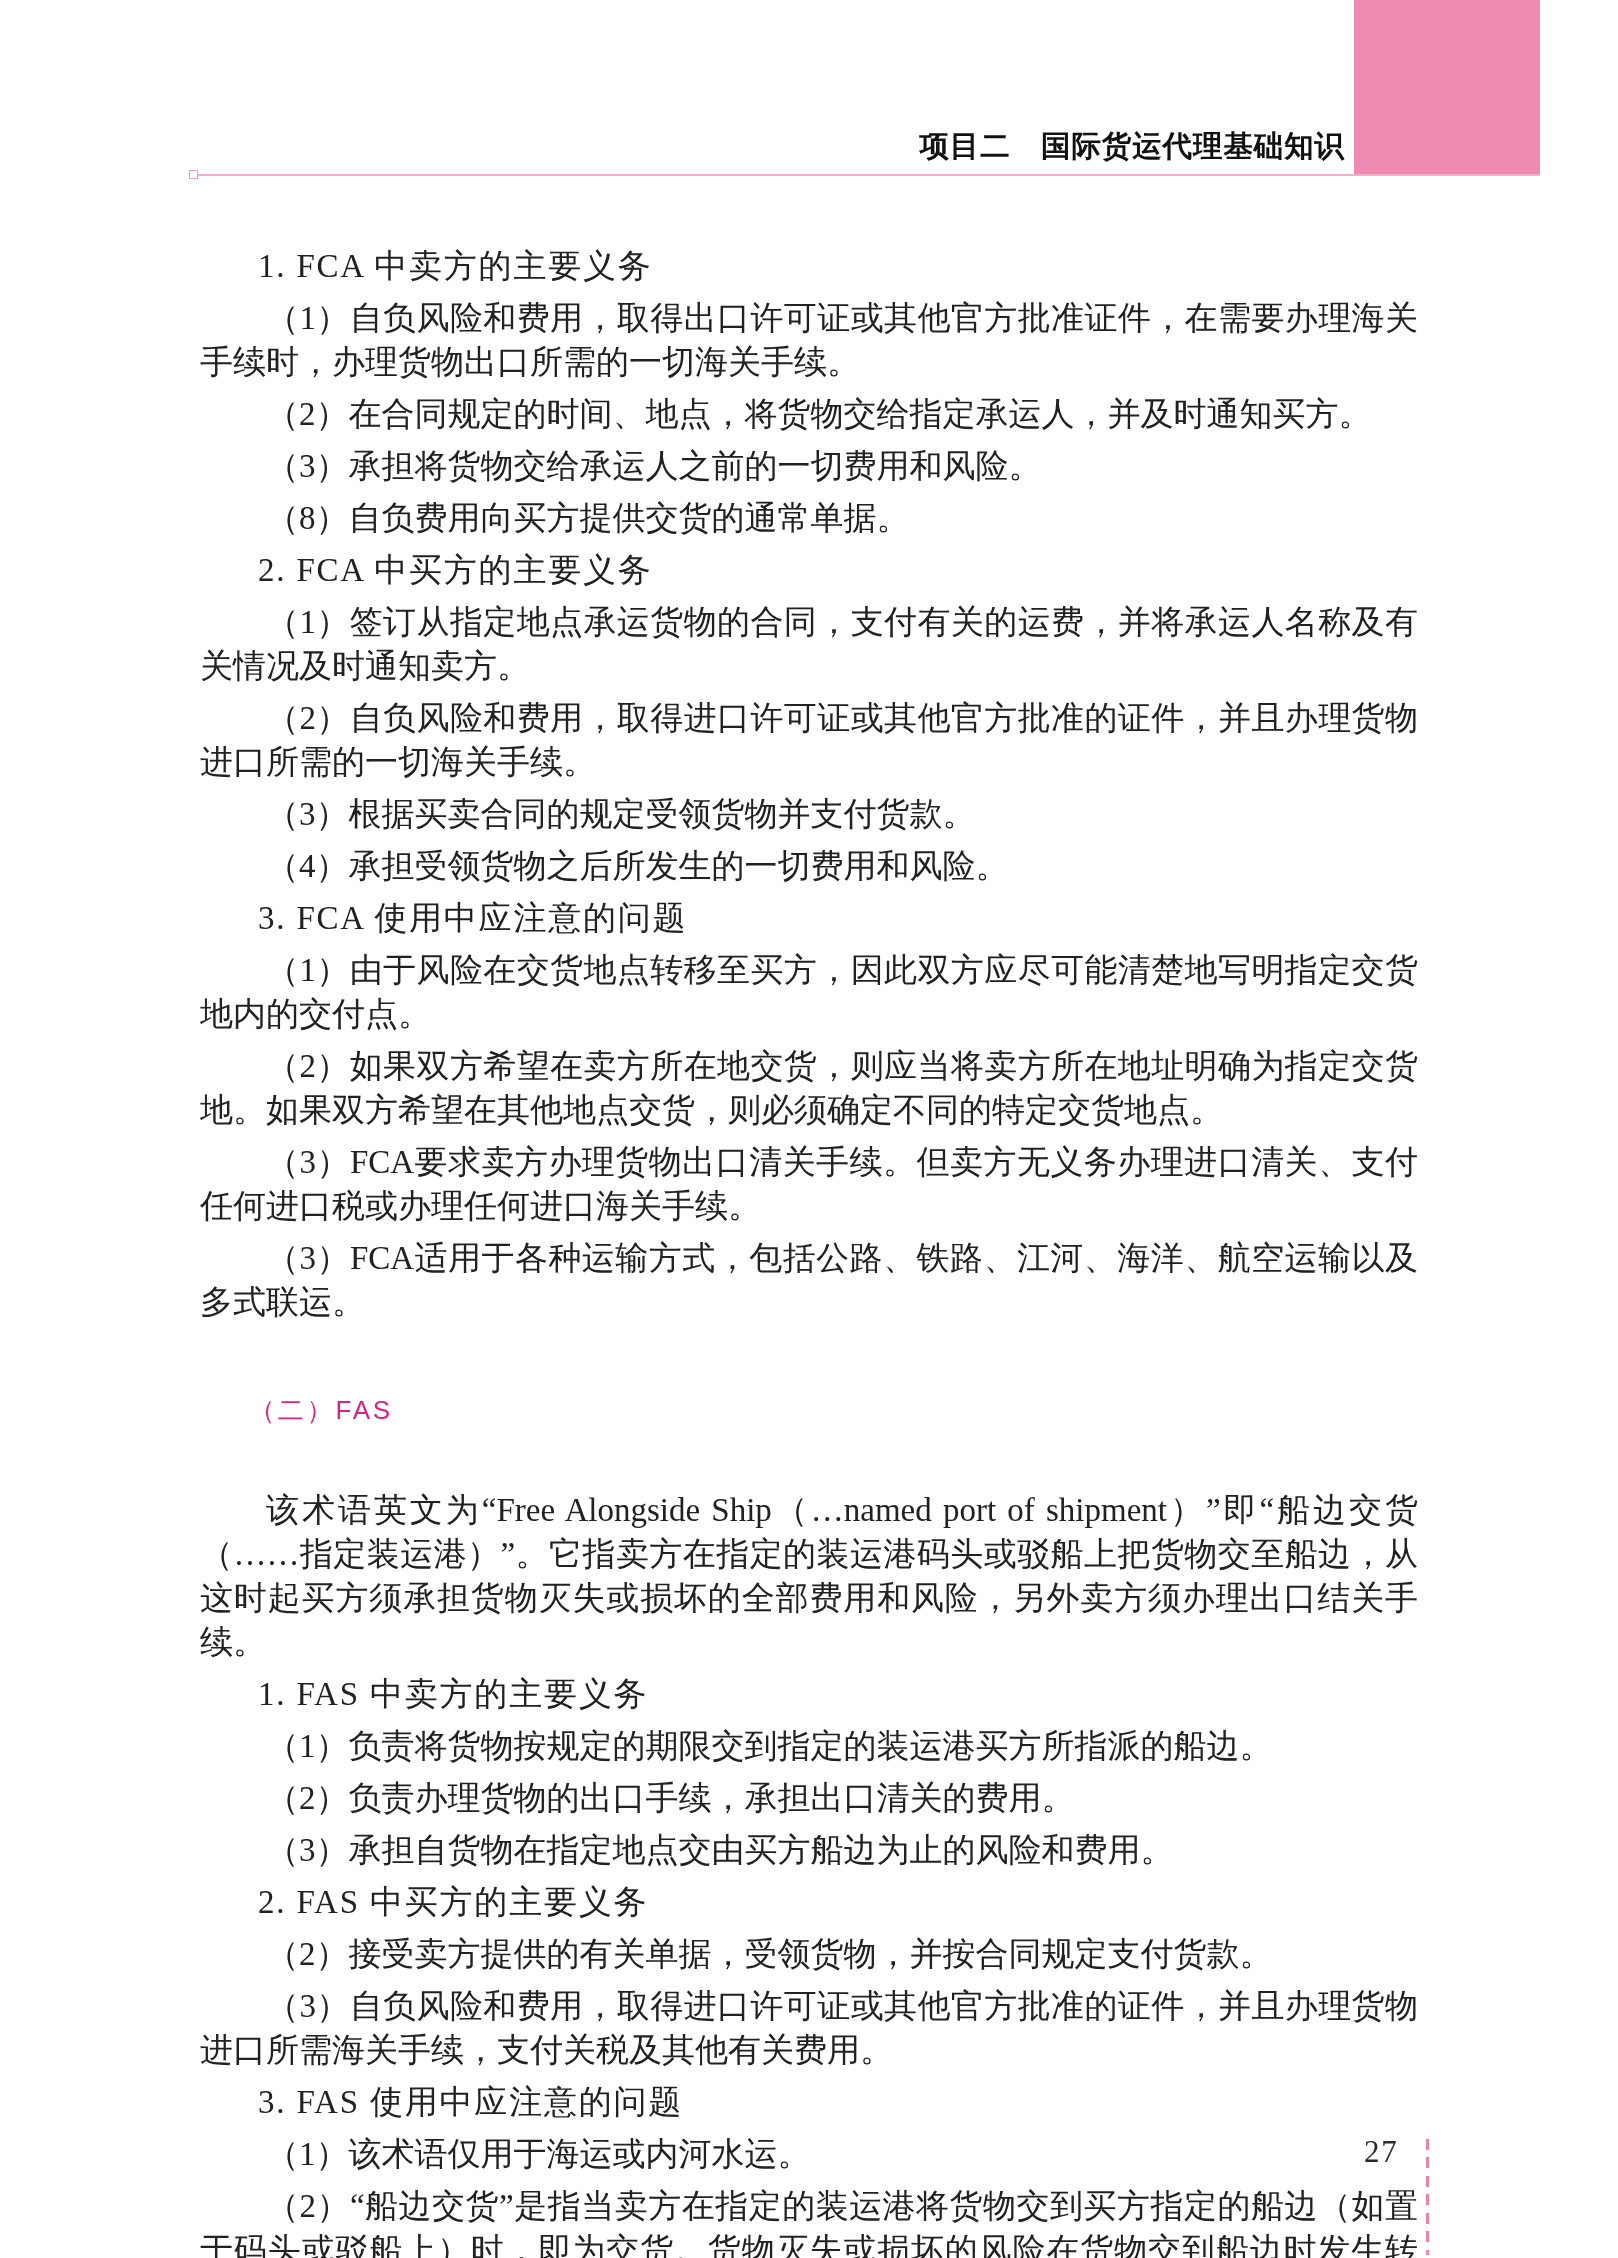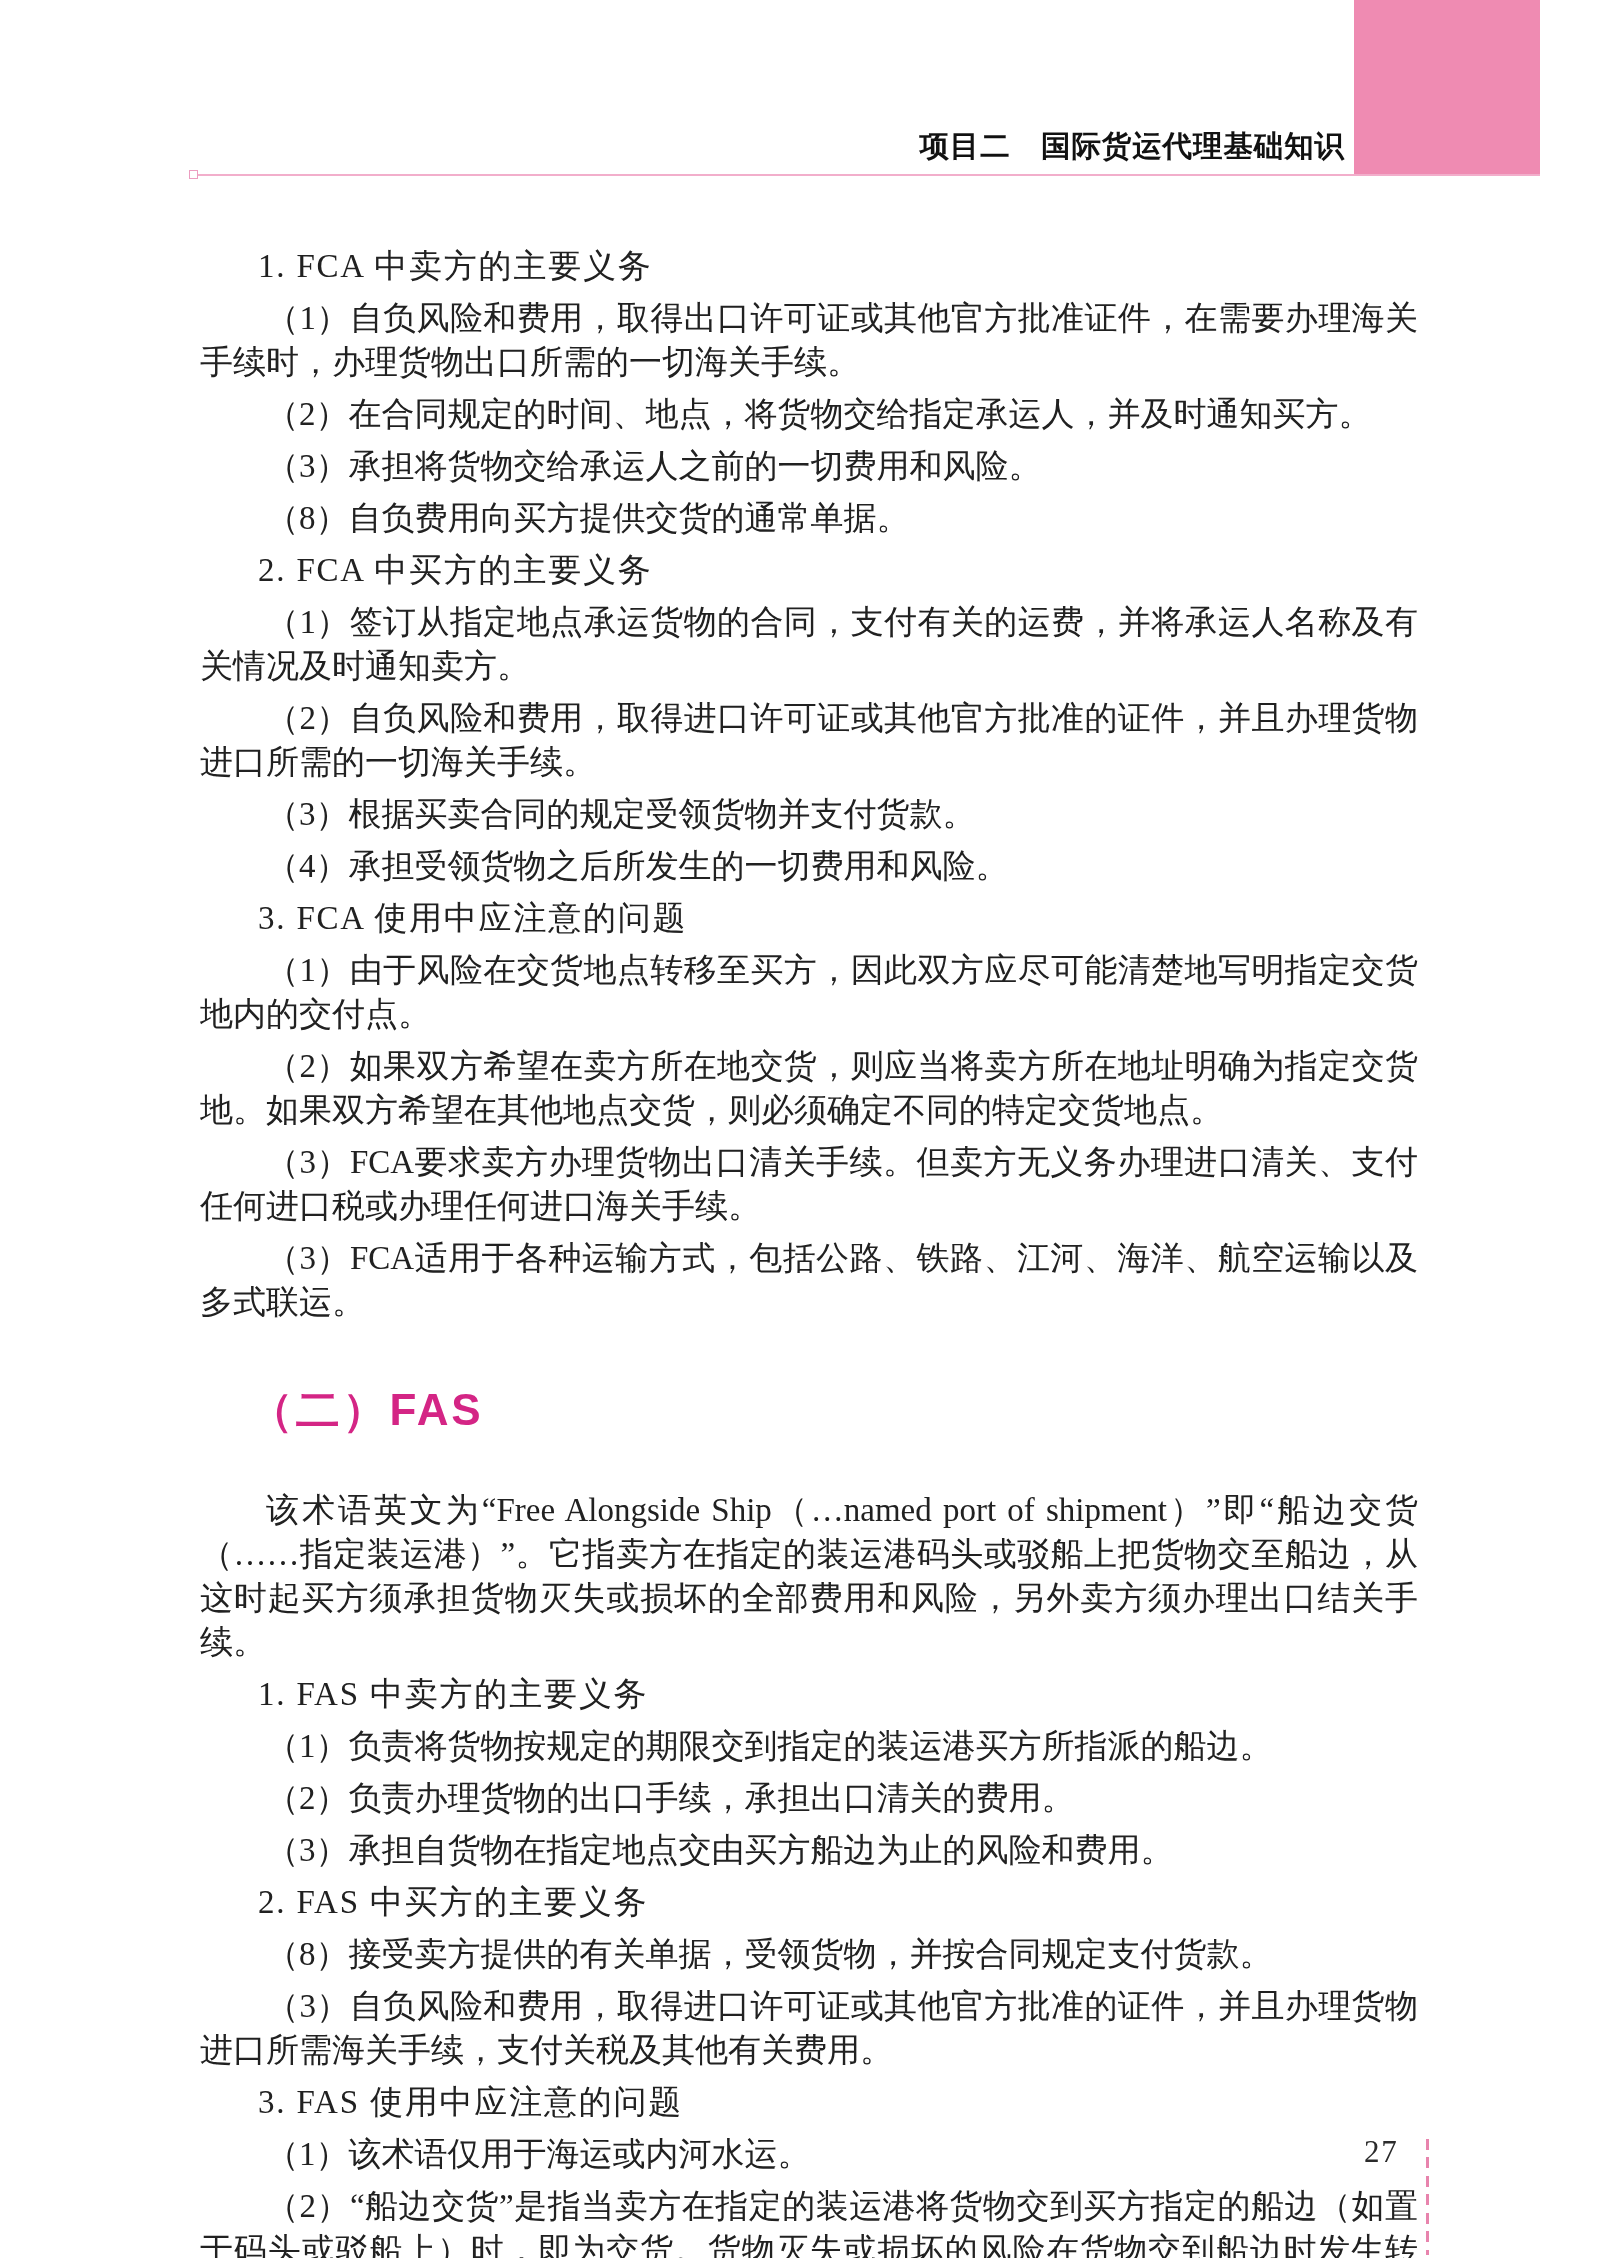--- a/index.html
+++ b/index.html
@@ -57,21 +57,21 @@
   .kai-heading{
     margin:0; font-size:33px; line-height:44px;
     text-indent:2em; letter-spacing:1.8px;
     font-family:"Liberation Serif", serif;
     color:var(--text);
   }
   .fas-heading{
     margin:62px 0 54px 0;
     padding-left:57px;
     font-family:"Liberation Sans", sans-serif;
-    font-size:44px; line-height:48px; font-weight:700;
+    font-size:26px; line-height:48px; font-weight:400;
     letter-spacing:2.8px;
     color:var(--heading-pink);
   }
   
   .page-number{
     position:absolute; left:1364px; top:2134px;
     font-family:Liberation Serif, serif;
     font-size:31px; color:#2b2b2b; letter-spacing:1.8px;
   }
   .footer-dash{
@@ -117,21 +117,21 @@
     <h2 class="fas-heading">（二）FAS</h2>
 
     <p class="para">该术语英文为“Free Alongside Ship（…named port of shipment）”即“船边交货（……指定装运港）”。它指卖方在指定的装运港码头或驳船上把货物交至船边，从这时起买方须承担货物灭失或损坏的全部费用和风险，另外卖方须办理出口结关手续。</p>
 
     <p class="kai-heading">1. FAS 中卖方的主要义务</p>
     <p class="para">（1）负责将货物按规定的期限交到指定的装运港买方所指派的船边。</p>
     <p class="para">（2）负责办理货物的出口手续，承担出口清关的费用。</p>
     <p class="para">（3）承担自货物在指定地点交由买方船边为止的风险和费用。</p>
 
     <p class="kai-heading">2. FAS 中买方的主要义务</p>
-    <p class="para">（8）接受卖方提供的有关单据，受领货物，并按合同规定支付货款。</p>
+    <p class="para">（2）接受卖方提供的有关单据，受领货物，并按合同规定支付货款。</p>
     <p class="para">（3）自负风险和费用，取得进口许可证或其他官方批准的证件，并且办理货物进口所需海关手续，支付关税及其他有关费用。</p>
 
     <p class="kai-heading">3. FAS 使用中应注意的问题</p>
     <p class="para">（1）该术语仅用于海运或内河水运。</p>
     <p class="para">（2）“船边交货”是指当卖方在指定的装运港将货物交到买方指定的船边（如置于码头或驳船上）时，即为交货。货物灭失或损坏的风险在货物交到船边时发生转移，同时买</p>
 
   </div>
 
   <div class="page-number">27</div>
   <div class="footer-dash"></div>

